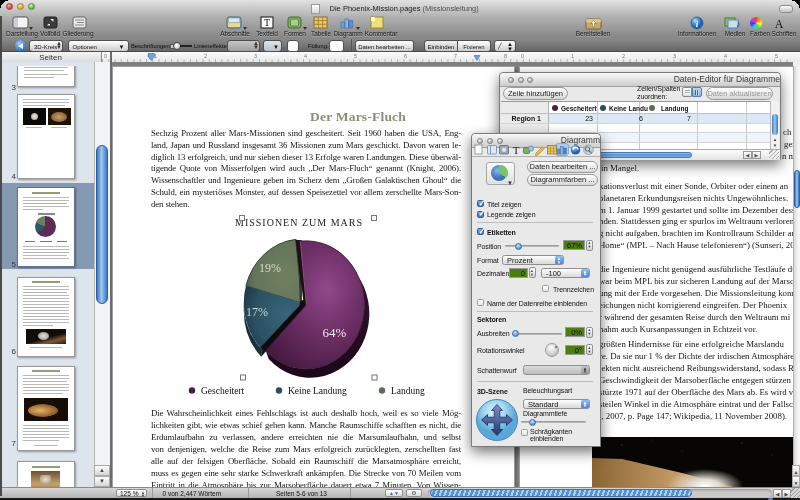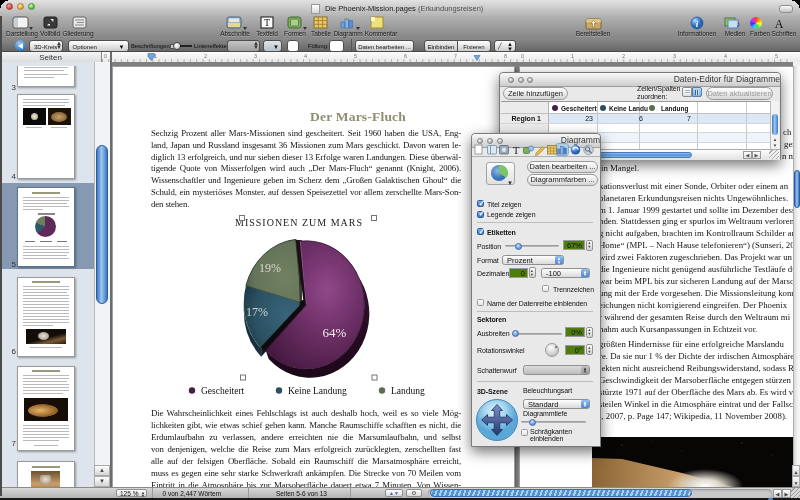--- a/index.html
+++ b/index.html
@@ -56,21 +56,21 @@
 .tcell{position:absolute;font-size:7px;color:#111;}
 </style></head>
 <body>
 <div id="screen">
 <div id="win">
   <div class="abs" id="titlebar">
     <div class="light" style="left:6px;background:radial-gradient(circle at 35% 30%,#ffb0a8,#e0483e 60%,#9c241c);border:1px solid #a03b32;box-sizing:border-box;"></div>
     <div class="light" style="left:16.5px;background:radial-gradient(circle at 35% 30%,#ffe9b0,#eaa833 60%,#b06f12);border:1px solid #ad8030;box-sizing:border-box;"></div>
     <div class="light" style="left:28px;background:radial-gradient(circle at 35% 30%,#d6ffc0,#5cc23f 60%,#2e8511);border:1px solid #56903d;box-sizing:border-box;"></div>
     <div style="position:absolute;left:311px;top:3.5px;width:7px;height:8px;background:linear-gradient(#fff,#d8d8d8);border:1px solid #999;"></div>
-    <div style="position:absolute;left:0;top:4px;width:100%;text-align:center;font-size:7.5px;color:#1a1a1a;">&nbsp;&nbsp;&nbsp;&nbsp;Die Phoenix-Mission.pages <span style="color:#4f4f4f;">(Erkundungsreisen)</span></div>
+    <div style="position:absolute;left:0;top:4px;width:100%;text-align:center;font-size:7.5px;color:#1a1a1a;">&nbsp;&nbsp;&nbsp;&nbsp;Die Phoenix-Mission.pages <span style="color:#4f4f4f;">(Missionsleitung)</span></div>
     <div style="position:absolute;right:7px;top:5px;width:12px;height:6px;border-radius:3px;background:linear-gradient(#fdfdfd,#c2c2c2);border:1px solid #8e8e8e;"></div>
   </div>
   <div class="abs" id="toolbar">
     <svg class="abs" style="left:0;top:0;" width="800" height="22" viewBox="0 0 800 22">
       <g>
         <rect x="13" y="1" width="15" height="11" rx="2" fill="#f4f4f4" stroke="#555" stroke-width="1"></rect>
         <rect x="14" y="2" width="4" height="9" fill="#c7cfd8"></rect>
         <path d="M29 11 l4 0 -2 3 z" fill="#333"></path>
         <rect x="44" y="1" width="13" height="11" rx="2" fill="#3a3a3a" stroke="#222"></rect>
         <path d="M47 9.5 l3 0 0-1.6 -1.6 0 3.4-3.4 1.6 1.6 0-3.1 -3.1 0 1.5 1.5 -3.3 3.3 z" fill="#eee"></path>
@@ -385,21 +385,20 @@
     <div class="frag" style="left:671px;top:61.4px;">ch o</div>
     <div class="frag" style="left:672px;top:73.3px;">gen</div>
     <div class="frag" style="left:670px;top:85.2px;">n ma</div>
     <div class="frag" style="left:489px;top:96.6px;">in Mangel.</div>
     <div class="frag" style="left:487px;top:114.7px;">kationsverlust mit einer Sonde, Orbiter oder einem an</div>
     <div class="frag" style="left:487px;top:126.6px;">planetaren Erkundungsreisen nichts Ungewöhnliches.</div>
     <div class="frag" style="left:487px;top:138.5px;">m 1. Januar 1999 gestartet und sollte im Dezember dess</div>
     <div class="frag" style="left:487px;top:150.4px;">nden. Stattdessen ging er spurlos im Weltraum verloren</div>
     <div class="frag" style="left:487px;top:162.3px;">g nicht aufgaben, brachten im Kontrollraum Schilder an</div>
     <div class="frag" style="left:487px;top:174.2px;">Home“ (MPL – Nach Hause telefonieren“) (Sunseri, 200</div>
-    <div class="frag" style="left:487px;top:186.1px;">wird zwei Faktoren zugeschrieben. Das Projekt war un</div>
     <div class="frag" style="left:487px;top:198px;">die Ingenieure nicht genügend ausführliche Testläufe du</div>
     <div class="frag" style="left:487px;top:209.9px;">war beim MPL bis zur sicheren Landung auf der Marso</div>
     <div class="frag" style="left:487px;top:221.8px;">ung mit der Erde vorgesehen. Die Missionsleitung konn</div>
     <div class="frag" style="left:487px;top:233.7px;">eichungen nicht korrigierend eingreifen. Der Phoenix</div>
     <div class="frag" style="left:487px;top:245.6px;">r während der gesamten Reise durch den Weltraum mi</div>
     <div class="frag" style="left:487px;top:257.5px;">nahm auch Kursanpassungen in Echtzeit vor.</div>
     <div class="frag" style="left:487px;top:273.4px;">größten Hindernisse für eine erfolgreiche Marslandu</div>
     <div class="frag" style="left:487px;top:285.3px;">re. Da sie nur 1 % der Dichte der irdischen Atmosphäre</div>
     <div class="frag" style="left:487px;top:297.2px;">jekten nicht ausreichend Reibungswiderstand, sodass R</div>
     <div class="frag" style="left:487px;top:309.1px;">Geschwindigkeit der Marsoberfläche entgegen stürzen</div>

